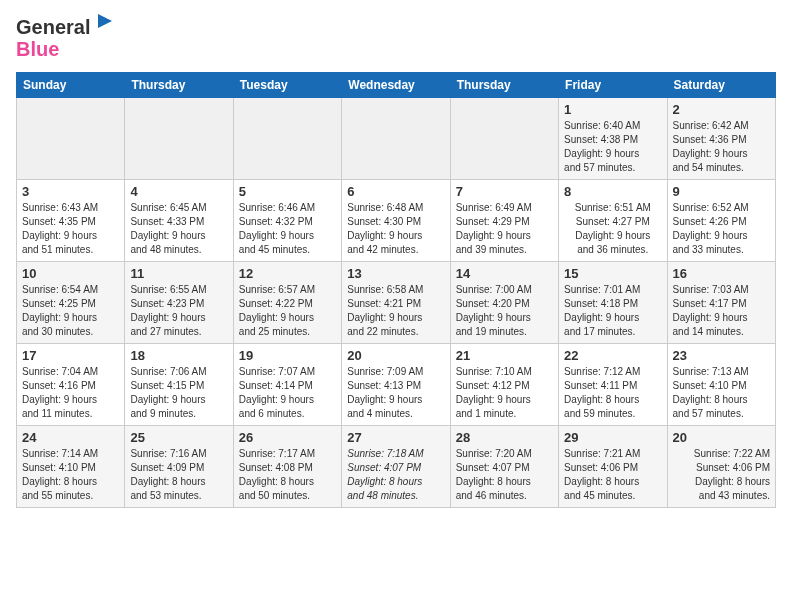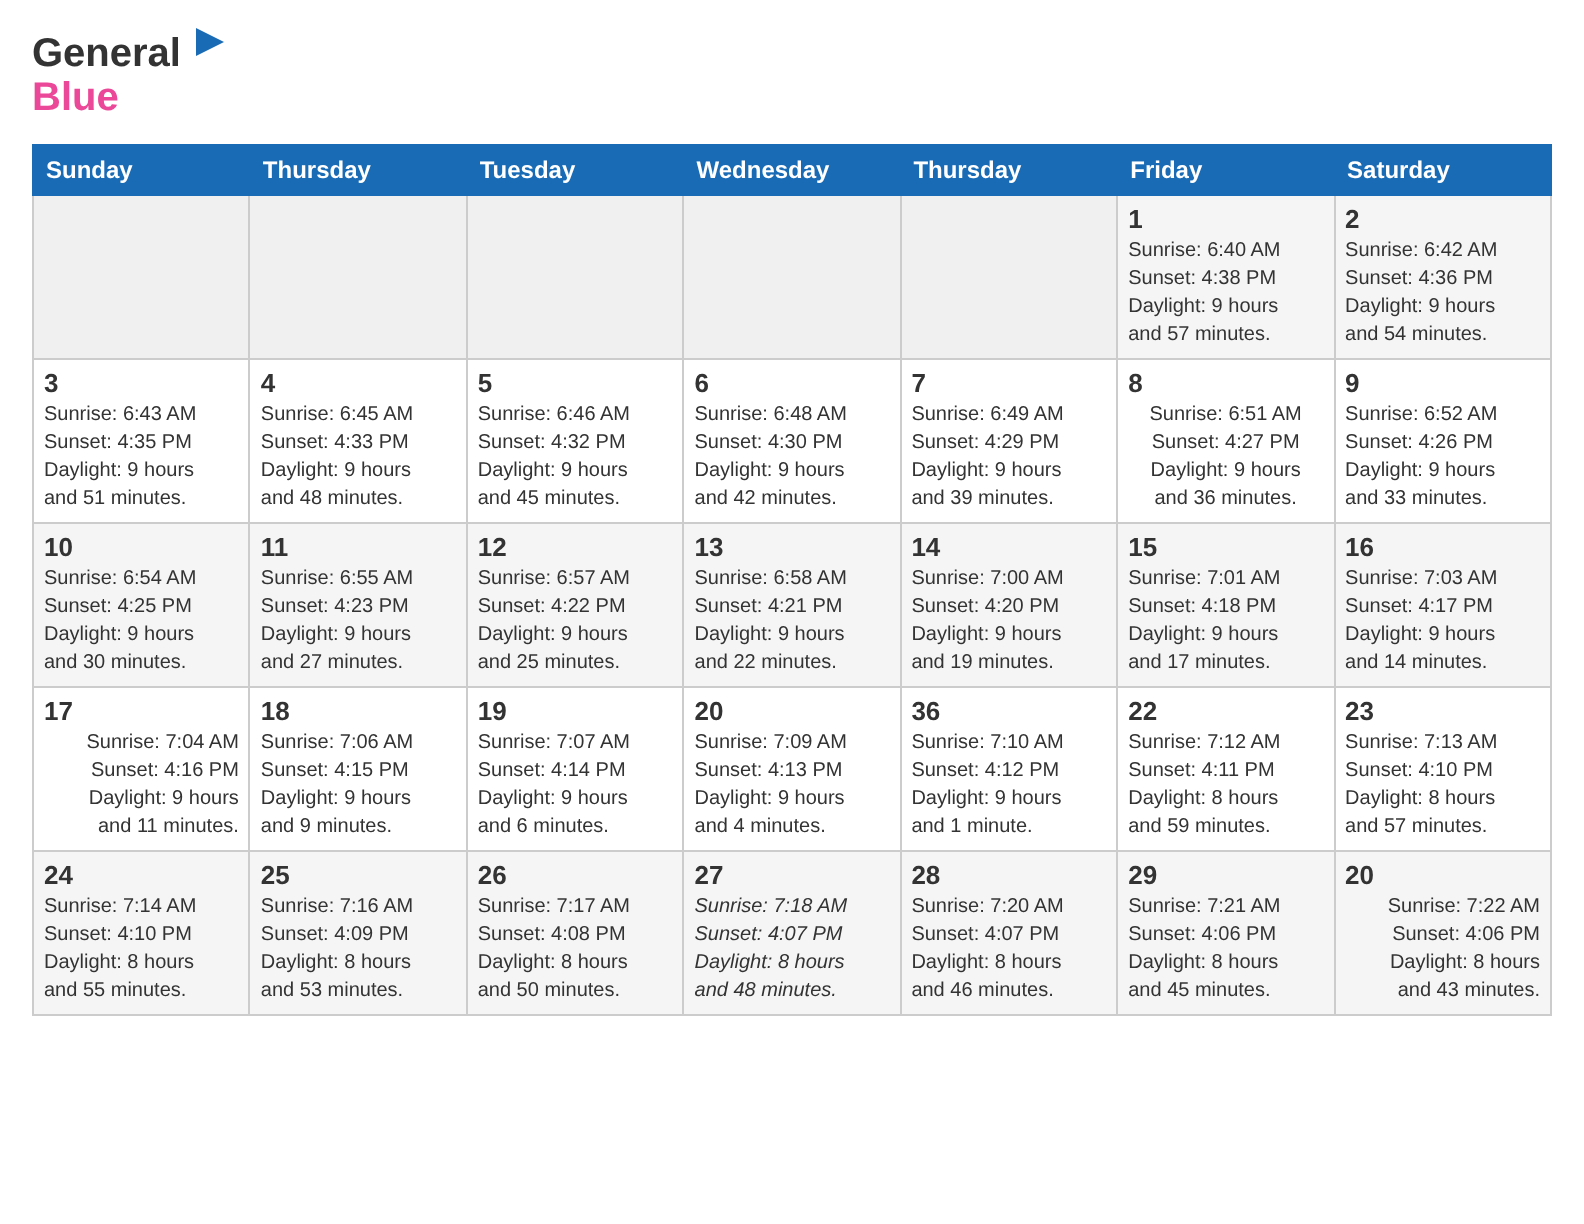--- a/index.html
+++ b/index.html
@@ -232,21 +232,21 @@
           <span class="day-num">16</span>
           <div class="day-info" style="white-space: pre-wrap;">Sunrise: 7:03 AM
 Sunset: 4:17 PM
 Daylight: 9 hours
 and 14 minutes.</div>
         </td>
       </tr>
       <tr>
         <td>
           <span class="day-num">17</span>
-          <div class="day-info" style="white-space: pre-wrap; text-align: right;">Sunrise: 7:04 AM
+          <div class="day-info" style="white-space: pre-wrap;">Sunrise: 7:04 AM
 Sunset: 4:16 PM
 Daylight: 9 hours
 and 11 minutes.</div>
         </td>
         <td>
           <span class="day-num">18</span>
           <div class="day-info" style="white-space: pre-wrap;">Sunrise: 7:06 AM
 Sunset: 4:15 PM
 Daylight: 9 hours
 and 9 minutes.</div>
@@ -259,21 +259,21 @@
 and 6 minutes.</div>
         </td>
         <td>
           <span class="day-num">20</span>
           <div class="day-info" style="white-space: pre-wrap;">Sunrise: 7:09 AM
 Sunset: 4:13 PM
 Daylight: 9 hours
 and 4 minutes.</div>
         </td>
         <td>
-          <span class="day-num">36</span>
+          <span class="day-num">21</span>
           <div class="day-info" style="white-space: pre-wrap;">Sunrise: 7:10 AM
 Sunset: 4:12 PM
 Daylight: 9 hours
 and 1 minute.</div>
         </td>
         <td>
           <span class="day-num">22</span>
           <div class="day-info" style="white-space: pre-wrap;">Sunrise: 7:12 AM
 Sunset: 4:11 PM
 Daylight: 8 hours

